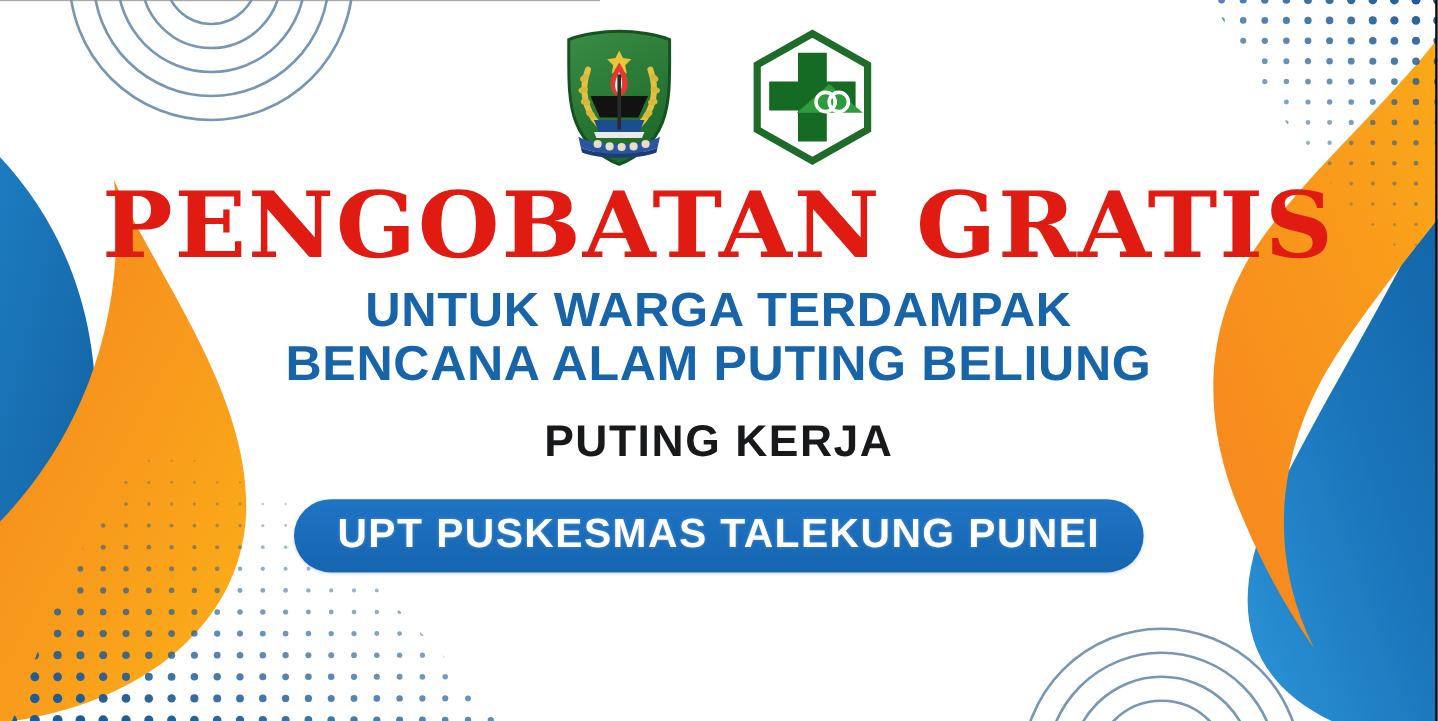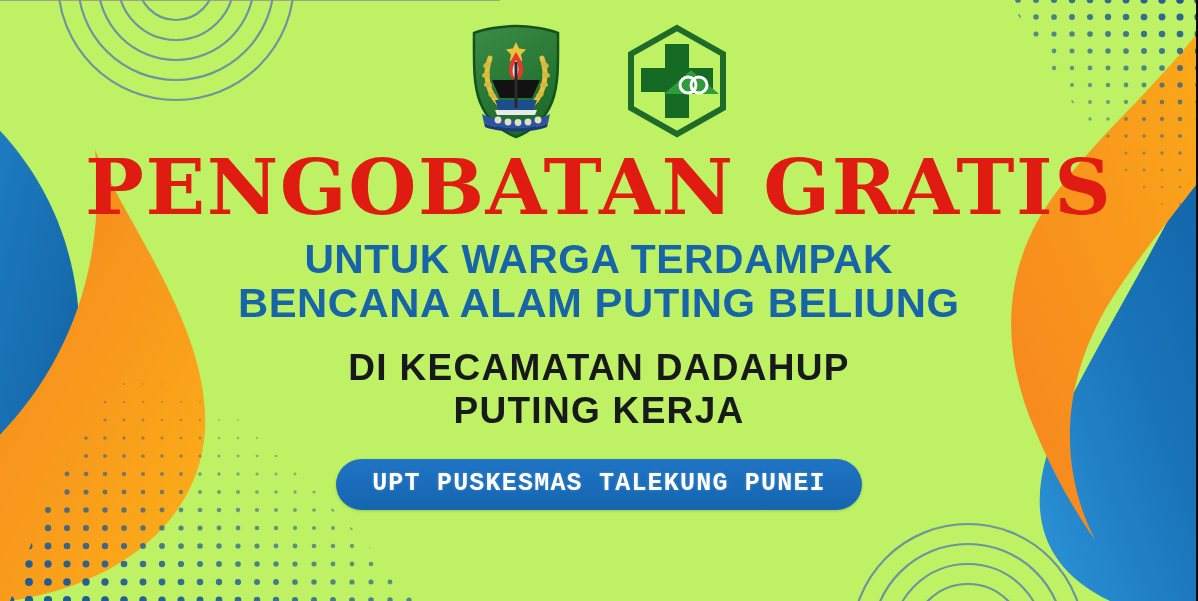--- a/index.html
+++ b/index.html
@@ -5,21 +5,21 @@
 <style>
   * { margin:0; padding:0; box-sizing:border-box; }
   html,body { background:#000; }
   body {
     font-family: "Liberation Sans", sans-serif;
   }
   #poster {
     position:relative;
     width:1198px; height:601px;
     overflow:hidden;
-    background:#bef264;
+    background:#ffffff;
   }
   
   .deco { position:absolute; inset:0; pointer-events:none; }
   .deco svg { display:block; width:1198px; height:601px; }
 
   .topline {
     position:absolute; left:0; top:0; width:500px; height:1px;
     background:#8d8d8d; opacity:.75;
   }
   .rightline {
@@ -81,26 +81,25 @@
   }
 
   .pill {
     margin-top:26px;
     background:#1a6cbd;
     background:linear-gradient(180deg,#1f74c4 0%,#1565b0 100%);
     border-radius:34px;
     padding:10px 36px 12px;
     color:#ffffff;
     font-weight:700;
-    font-size:25px;
+    font-size:34px;
     letter-spacing:1.2px;
     white-space:nowrap;
     box-shadow:0 1px 3px rgba(0,0,0,.18);
     text-shadow:0 0 3px rgba(255,255,255,.25);
-    font-family:Liberation Mono, monospace;
   }
 </style>
 </head>
 <body>
 
 <div id="poster">
 
   <div class="deco">
     <svg viewBox="0 0 1198 601" xmlns="http://www.w3.org/2000/svg">
       <defs>
@@ -688,20 +687,19 @@
     </div>
 
     <div class="title">PENGOBATAN GRATIS</div>
 
     <div class="subtitle">
       <div class="l1">UNTUK WARGA TERDAMPAK</div>
       <div class="l2">BENCANA ALAM PUTING BELIUNG</div>
     </div>
 
     <div class="place">
-      <div>DI KECAMATAN DADAHUP</div>
       <div>PUTING KERJA</div>
     </div>
 
     <div class="pill">UPT PUSKESMAS TALEKUNG PUNEI</div>
 
   </div>
 </div>
 
 </body></html>

